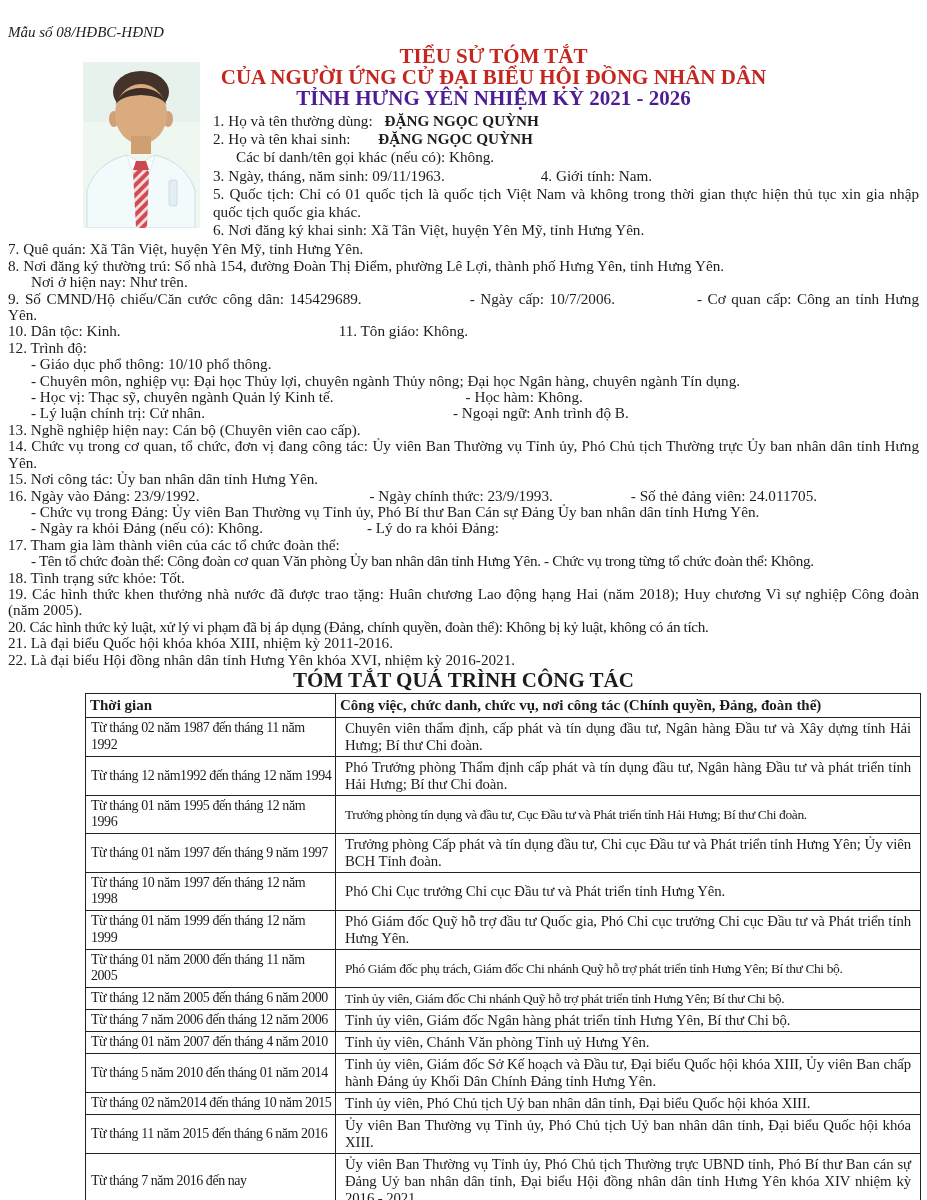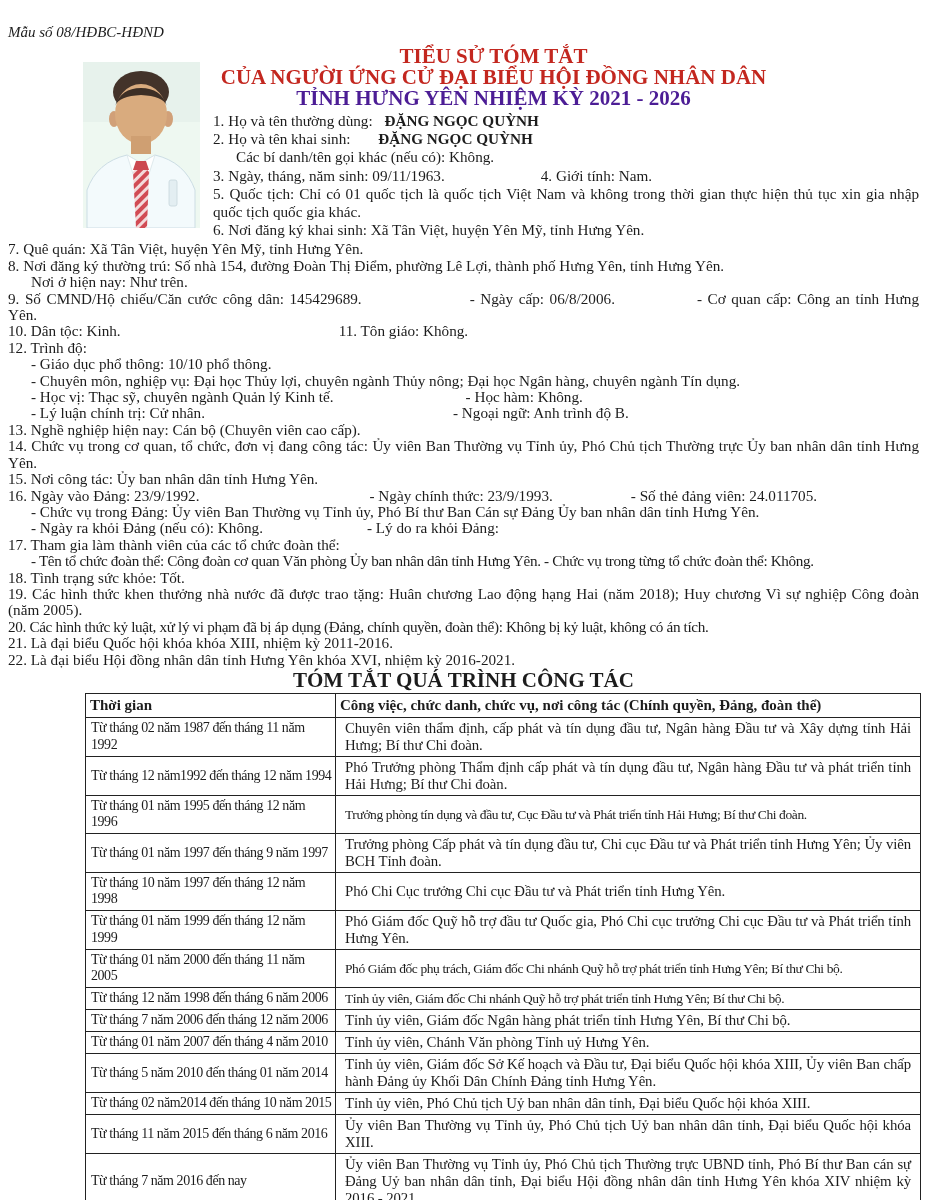--- a/index.html
+++ b/index.html
@@ -78,21 +78,21 @@
       <div class="line ind"><span>Các bí danh/tên gọi khác (nếu có): Không.</span></div>
       <div class="line"><span>3. Ngày, tháng, năm sinh: 09/11/1963.</span><span class="gap" style="width: 96px;"></span><span>4. Giới tính: Nam.</span></div>
       <div class="line"><span>5. Quốc tịch: Chỉ có 01 quốc tịch là quốc tịch Việt Nam và không trong thời gian thực hiện thủ tục xin gia nhập quốc tịch quốc gia khác.</span></div>
       <div class="line"><span>6. Nơi đăng ký khai sinh: Xã Tân Việt, huyện Yên Mỹ, tỉnh Hưng Yên.</span></div>
     </div>
 
   <div class="mainlines">
       <div class="line"><span>7. Quê quán: Xã Tân Việt, huyện Yên Mỹ, tỉnh Hưng Yên.</span></div>
       <div class="line"><span>8. Nơi đăng ký thường trú: Số nhà 154, đường Đoàn Thị Điểm, phường Lê Lợi, thành phố Hưng Yên, tỉnh Hưng Yên.</span></div>
       <div class="line ind"><span>Nơi ở hiện nay: Như trên.</span></div>
-      <div class="line"><span>9. Số CMND/Hộ chiếu/Căn cước công dân: 145429689.</span><span class="gap" style="width: 108px;"></span><span>- Ngày cấp: 06/8/2006.</span><span class="gap" style="width: 82px;"></span><span>- Cơ quan cấp: Công an tỉnh Hưng Yên.</span></div>
+      <div class="line"><span>9. Số CMND/Hộ chiếu/Căn cước công dân: 145429689.</span><span class="gap" style="width: 108px;"></span><span>- Ngày cấp: 10/7/2006.</span><span class="gap" style="width: 82px;"></span><span>- Cơ quan cấp: Công an tỉnh Hưng Yên.</span></div>
       <div class="line"><span>10. Dân tộc: Kinh.</span><span class="gap" style="width: 218px;"></span><span>11. Tôn giáo: Không.</span></div>
       <div class="line"><span>12. Trình độ:</span></div>
       <div class="line ind"><span>- Giáo dục phổ thông: 10/10 phổ thông.</span></div>
       <div class="line ind"><span>- Chuyên môn, nghiệp vụ: Đại học Thủy lợi, chuyên ngành Thủy nông; Đại học Ngân hàng, chuyên ngành Tín dụng.</span></div>
       <div class="line ind"><span>- Học vị: Thạc sỹ, chuyên ngành Quản lý Kinh tế.</span><span class="gap" style="width: 132px;"></span><span>- Học hàm: Không.</span></div>
       <div class="line ind"><span>- Lý luận chính trị: Cử nhân.</span><span class="gap" style="width: 248px;"></span><span>- Ngoại ngữ: Anh trình độ B.</span></div>
       <div class="line"><span>13. Nghề nghiệp hiện nay: Cán bộ (Chuyên viên cao cấp).</span></div>
       <div class="line"><span>14. Chức vụ trong cơ quan, tổ chức, đơn vị đang công tác: Ủy viên Ban Thường vụ Tỉnh ủy, Phó Chủ tịch Thường trực Ủy ban nhân dân tỉnh Hưng Yên.</span></div>
       <div class="line"><span>15. Nơi công tác: Ủy ban nhân dân tỉnh Hưng Yên.</span></div>
       <div class="line"><span>16. Ngày vào Đảng: 23/9/1992.</span><span class="gap" style="width: 170px;"></span><span>- Ngày chính thức: 23/9/1993.</span><span class="gap" style="width: 78px;"></span><span>- Số thẻ đảng viên: 24.011705.</span></div>
@@ -143,21 +143,21 @@
         </tr>
         <tr>
           <td class="c1">Từ tháng 01 năm 1999 đến tháng 12 năm 1999</td>
           <td class="c2">Phó Giám đốc Quỹ hỗ trợ đầu tư Quốc gia, Phó Chi cục trưởng Chi cục Đầu tư và Phát triển tỉnh Hưng Yên.</td>
         </tr>
         <tr>
           <td class="c1">Từ tháng 01 năm 2000 đến tháng 11 năm 2005</td>
           <td class="c2 cond">Phó Giám đốc phụ trách, Giám đốc Chi nhánh Quỹ hỗ trợ phát triển tỉnh Hưng Yên; Bí thư Chi bộ.</td>
         </tr>
         <tr>
-          <td class="c1">Từ tháng 12 năm 1998 đến tháng 6 năm 2006</td>
+          <td class="c1">Từ tháng 12 năm 2005 đến tháng 6 năm 2000</td>
           <td class="c2 cond">Tỉnh ủy viên, Giám đốc Chi nhánh Quỹ hỗ trợ phát triển tỉnh Hưng Yên; Bí thư Chi bộ.</td>
         </tr>
         <tr>
           <td class="c1">Từ tháng 7 năm 2006 đến tháng 12 năm 2006</td>
           <td class="c2">Tỉnh ủy viên, Giám đốc Ngân hàng phát triển tỉnh Hưng Yên, Bí thư Chi bộ.</td>
         </tr>
         <tr>
           <td class="c1">Từ tháng 01 năm 2007 đến tháng 4 năm 2010</td>
           <td class="c2">Tỉnh ủy viên, Chánh Văn phòng Tỉnh uỷ Hưng Yên.</td>
         </tr>

